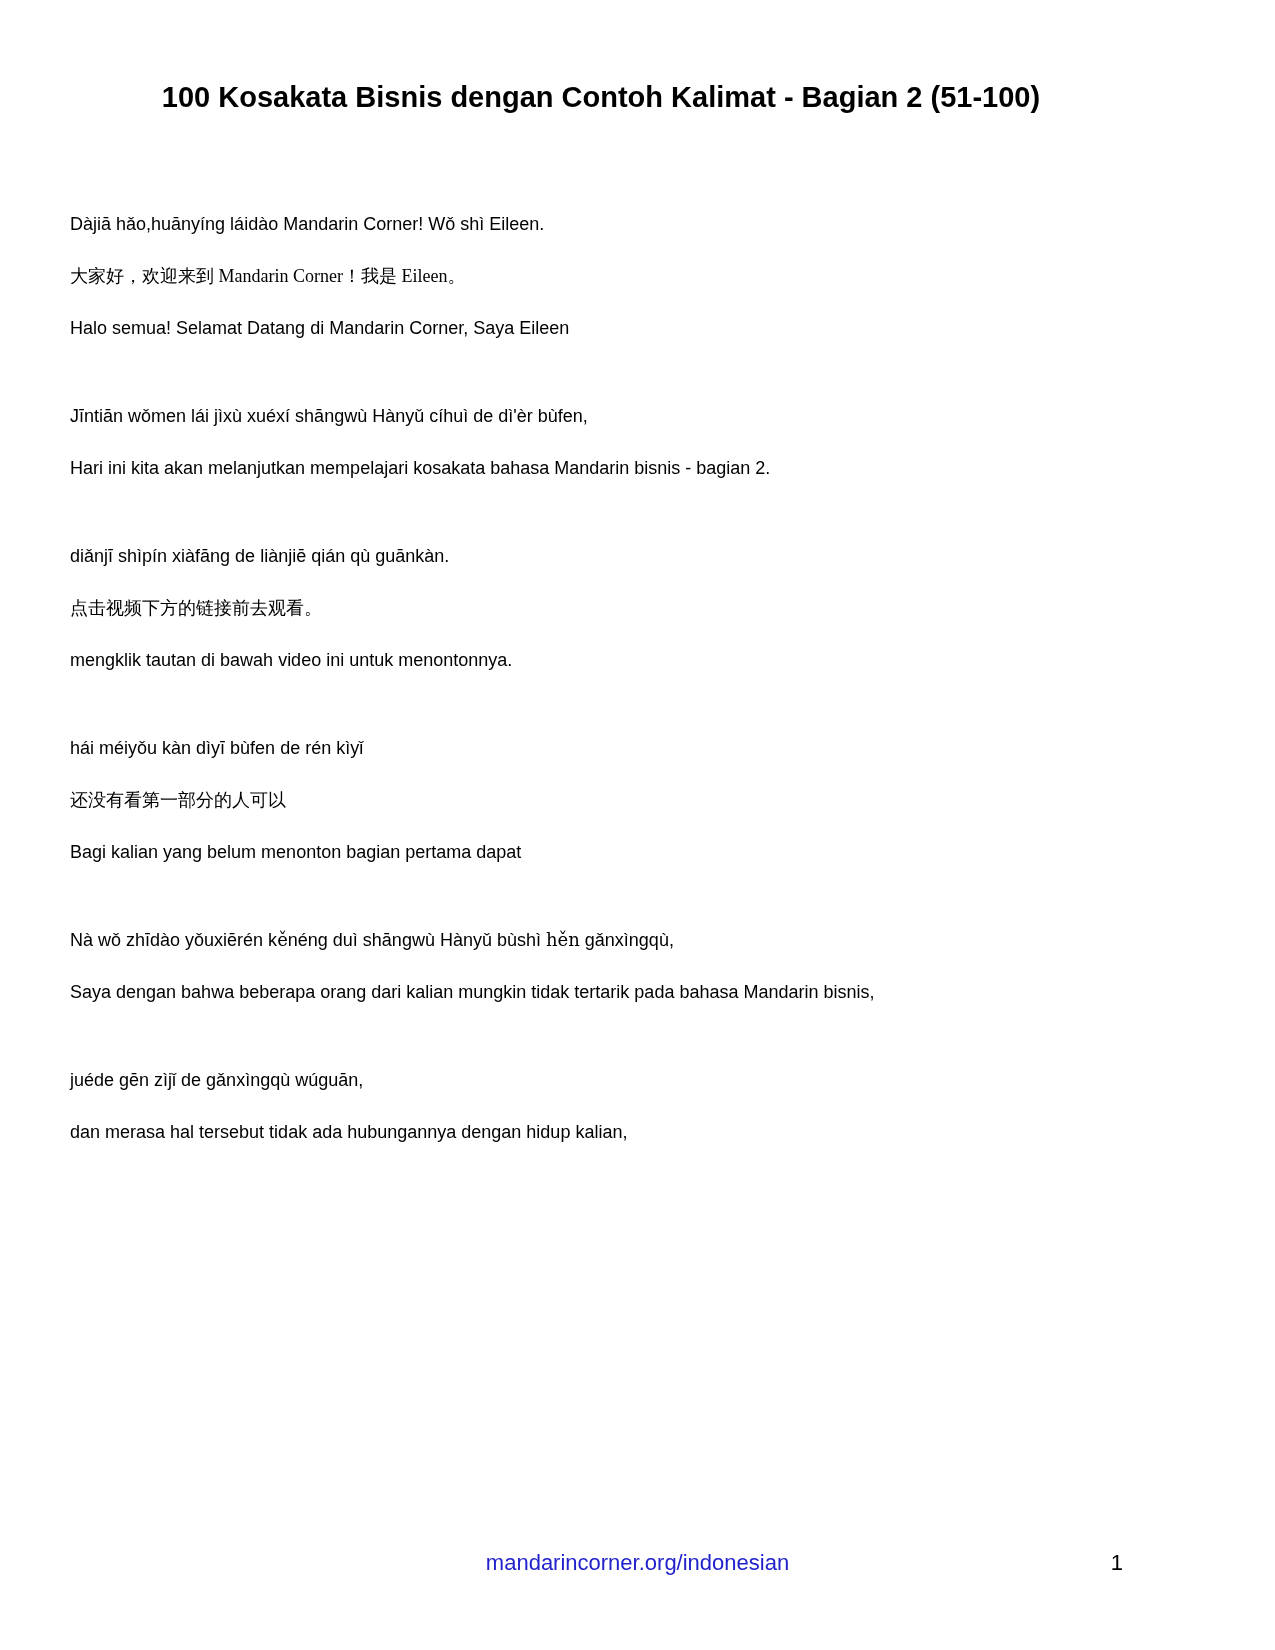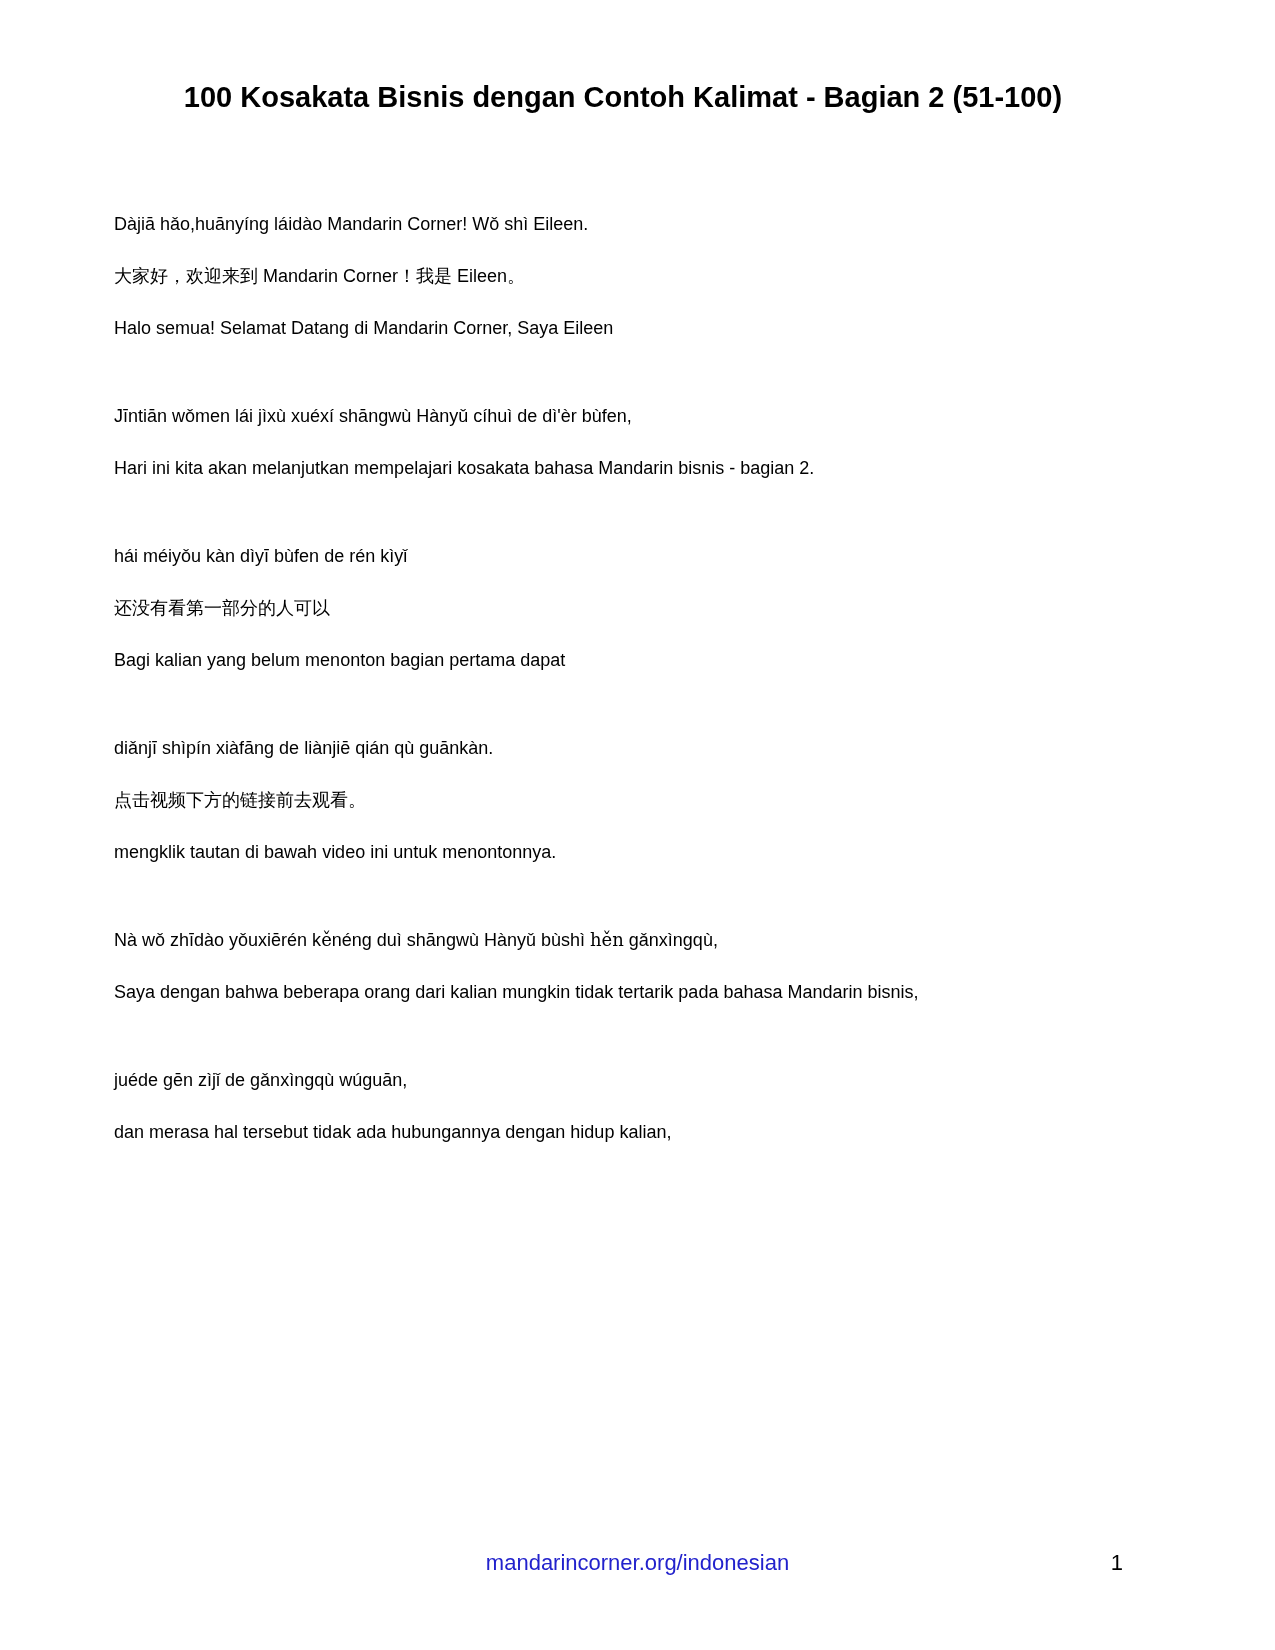--- a/index.html
+++ b/index.html
@@ -10,41 +10,41 @@
   .page {
     position: relative;
     width: 1275px;
     height: 1650px;
     background: #ffffff;
     font-family: "Liberation Sans", sans-serif;
     color: #000000;
     overflow: hidden;
   }
   .content {
-    padding: 75px 143px 0 114px;
+    padding: 75px 143px 0 70px;
   }
   .doc-title {
     font-size: 29px;
     font-weight: bold;
     line-height: 44px;
     text-align: center;
     margin: 0 0 83px 0;
   }
   .block {
     margin: 0 0 44px 0;
     max-width: 930px;
   }
   .block p {
     font-size: 18px;
     line-height: 44px;
     margin: 0 0 8px 0;
   }
   .hanzi-line {
     
-    font-family: Liberation Sans, sans-serif;
+    font-family: Liberation Serif, serif;
   }
   .seg-serif {
     font-family: "DejaVu Serif", "Liberation Serif", serif;
     font-weight: 400;
   }
   .footer {
     position: absolute;
     left: 0;
     top: 1548px;
     width: 100%;
@@ -77,29 +77,29 @@
       <p class="hanzi-line">大家好，欢迎来到 Mandarin Corner！我是 Eileen。</p>
       <p>Halo semua! Selamat Datang di Mandarin Corner, Saya Eileen</p>
     </div>
 
     <div class="block">
       <p>Jīntiān wǒmen lái jìxù xuéxí shāngwù Hànyǔ cíhuì de dì'èr bùfen,</p>
       <p>Hari ini kita akan melanjutkan mempelajari kosakata bahasa Mandarin bisnis - bagian 2.</p>
     </div>
 
     <div class="block">
+      <p>diǎnjī shìpín xiàfāng de liànjiē qián qù guānkàn.</p>
+      <p class="hanzi-line">点击视频下方的链接前去观看。</p>
+      <p>mengklik tautan di bawah video ini untuk menontonnya.</p>
+    </div>
+
+    <div class="block">
       <p>hái méiyǒu kàn dìyī bùfen de rén kìyǐ</p>
       <p class="hanzi-line">还没有看第一部分的人可以</p>
       <p>Bagi kalian yang belum menonton bagian pertama dapat</p>
-    </div>
-
-    <div class="block">
-      <p>diǎnjī shìpín xiàfāng de liànjiē qián qù guānkàn.</p>
-      <p class="hanzi-line">点击视频下方的链接前去观看。</p>
-      <p>mengklik tautan di bawah video ini untuk menontonnya.</p>
     </div>
 
     <div class="block">
       <p>
         <span>Nà wǒ zhīdào yǒuxiērén k</span><span class="seg-serif">ě</span><span>néng duì shāngwù Hànyǔ bùshì </span><span class="seg-serif">hěn</span><span> gǎnxìngqù,</span>
       </p>
       <p>Saya dengan bahwa beberapa orang dari kalian mungkin tidak tertarik pada bahasa Mandarin bisnis,</p>
     </div>
 
     <div class="block">

